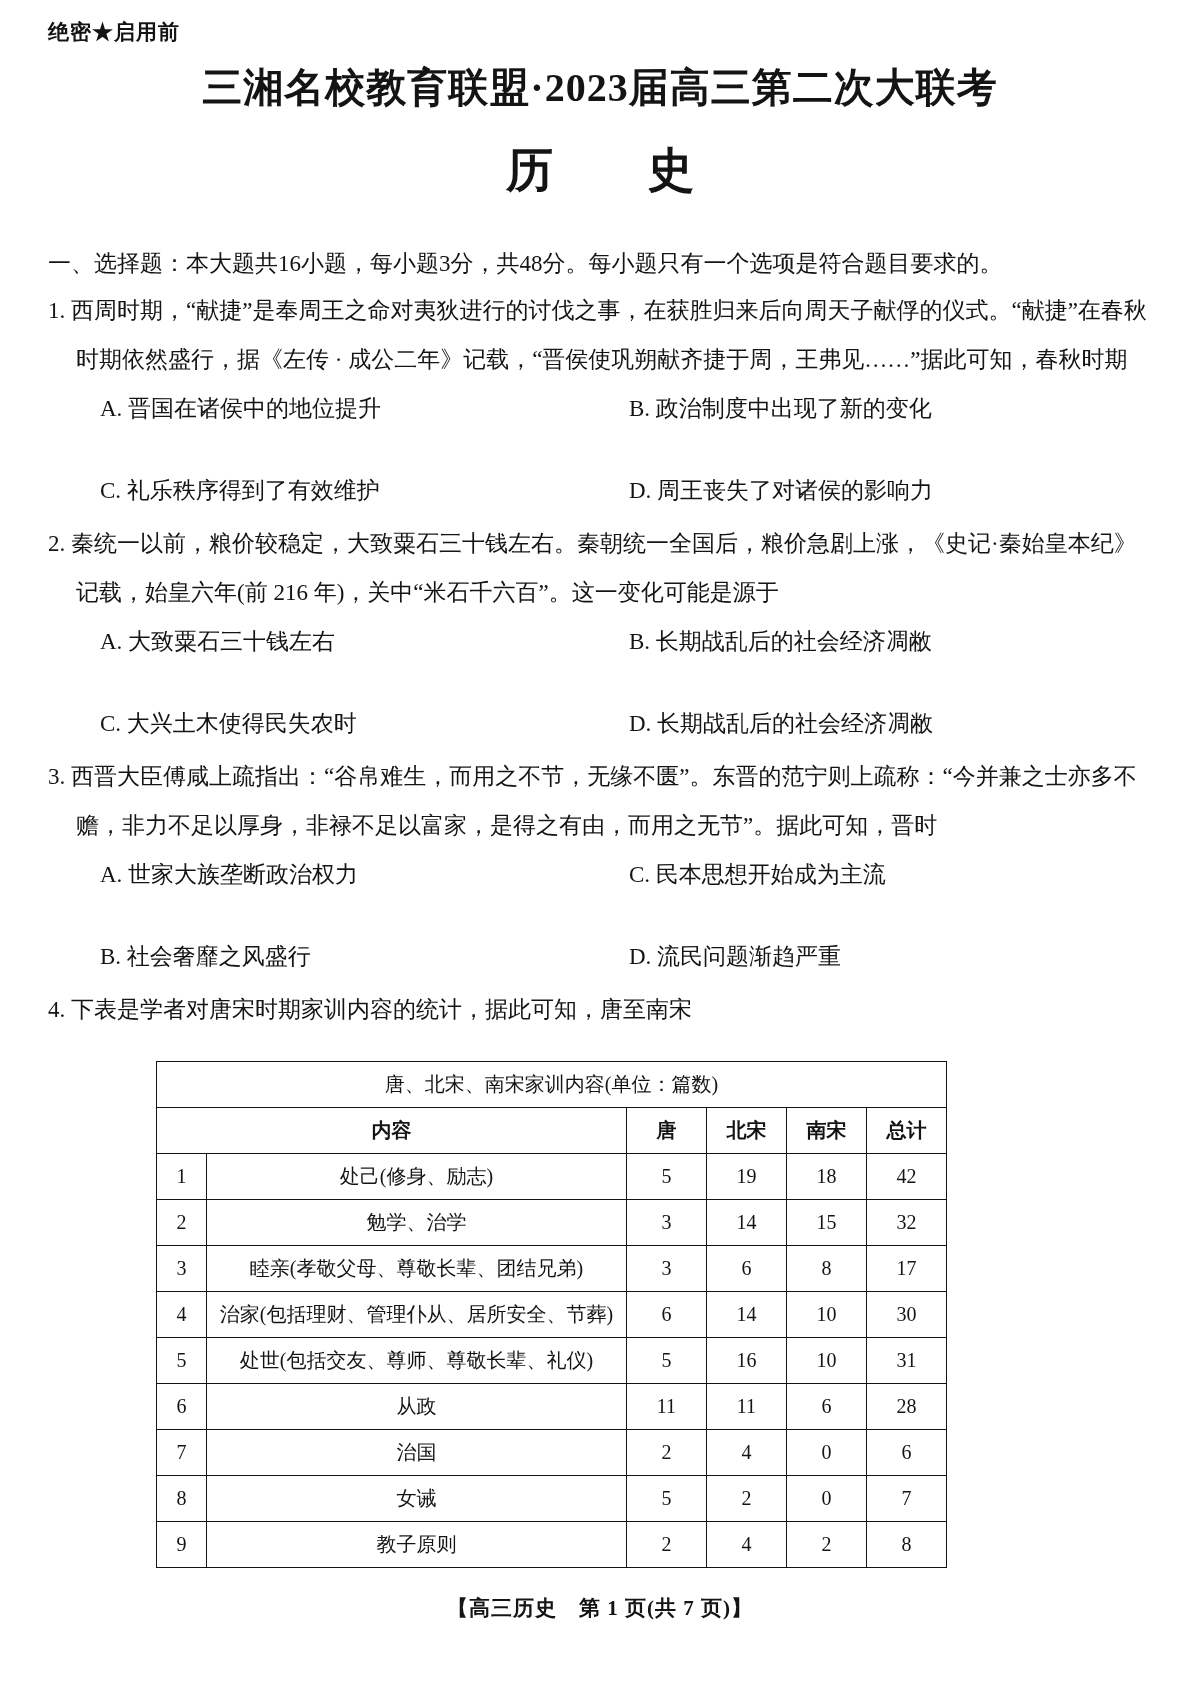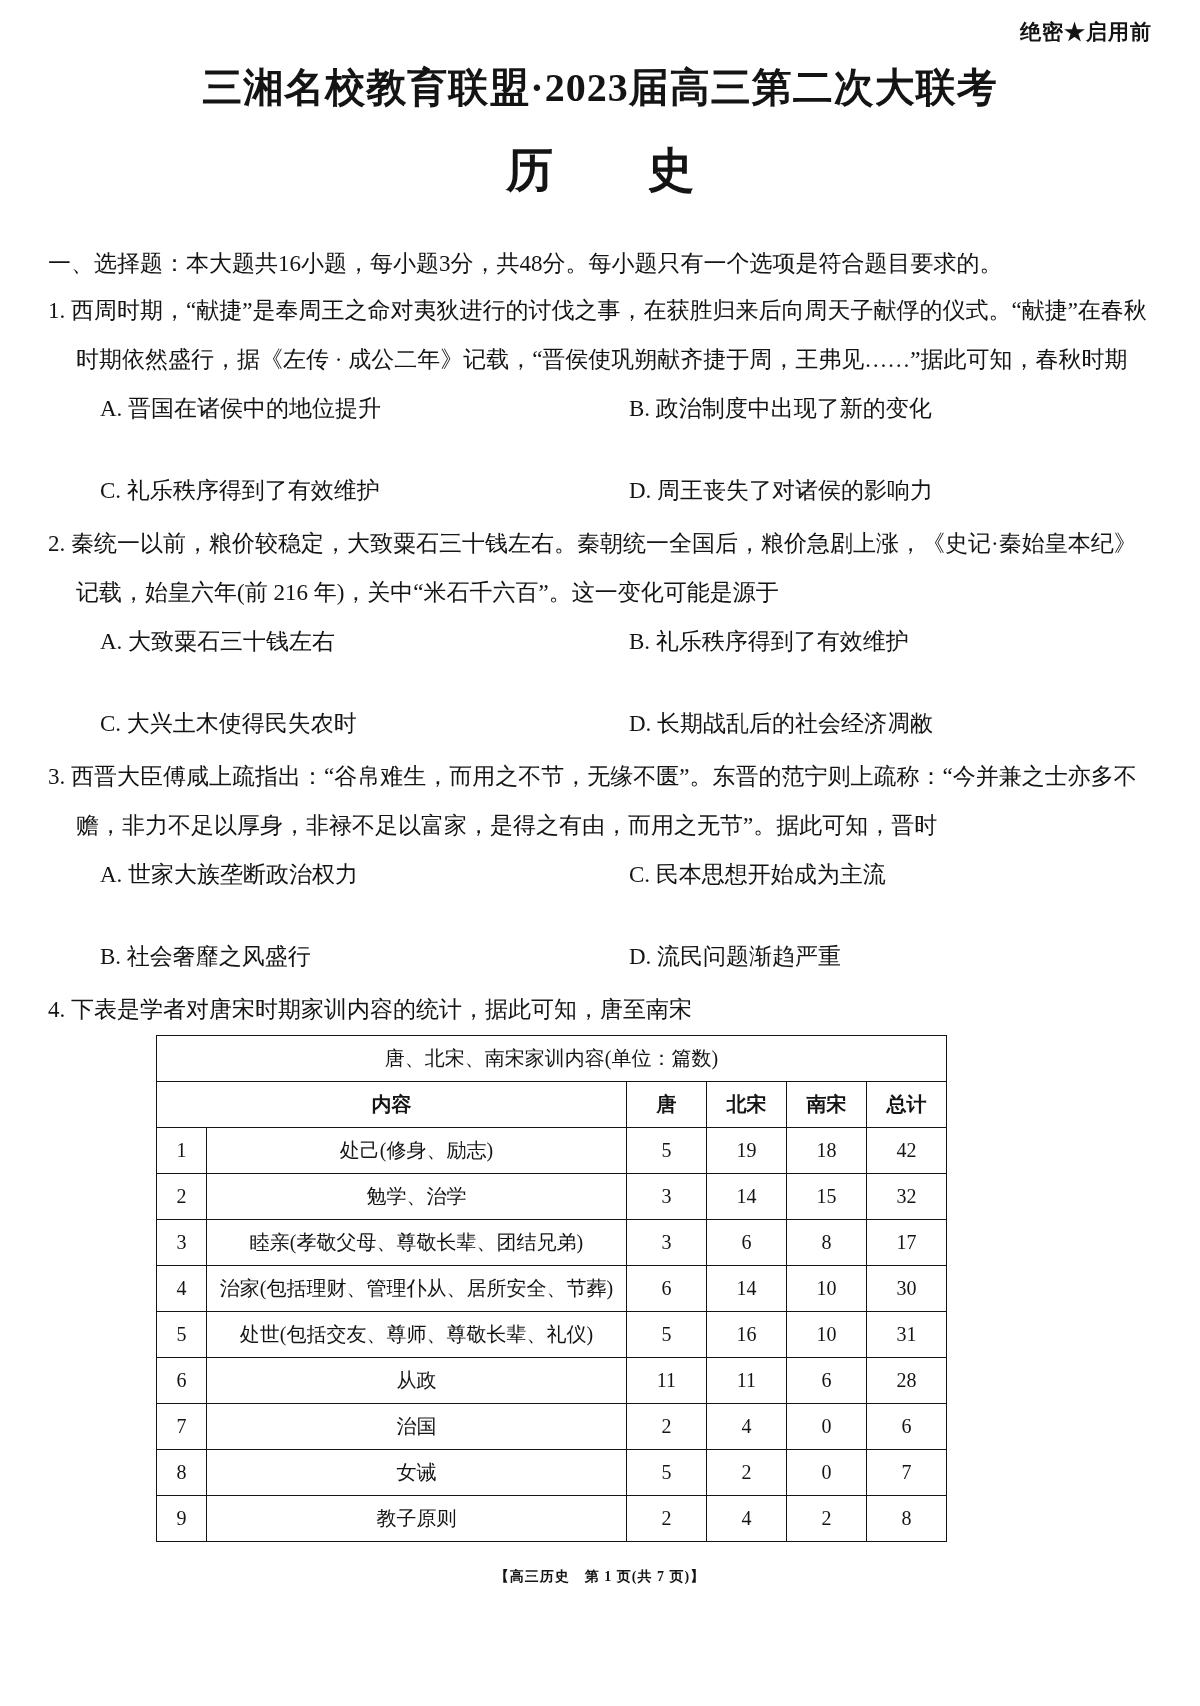--- a/index.html
+++ b/index.html
@@ -11,21 +11,20 @@
     background: #ffffff;
     color: #141414;
     font-family: "Liberation Serif", "DejaVu Serif", serif;
     padding: 18px 48px 40px 48px;
     position: relative;
   }
   .classification {
     font-size: 21px;
     font-weight: bold;
     letter-spacing: 1px;
-    text-align: right;
   }
   .exam-title {
     text-align: center;
     font-size: 40px;
     font-weight: bold;
     margin-top: 14px;
     letter-spacing: 1px;
   }
   .subject-title {
     text-align: center;
@@ -48,42 +47,42 @@
     padding-left: 28px;
     text-indent: -28px;
   }
   .options {
     padding-left: 52px;
     display: grid;
     grid-template-columns: 495px 1fr;
     gap: 34px;
   }
   .table-wrap {
-    margin-top: 0;
+    margin-top: 26px;
     margin-left: 108px;
   }
   table.stat-table {
     border-collapse: collapse;
     table-layout: fixed;
     width: 790px;
     font-size: 20px;
   }
   table.stat-table td {
     border: 1px solid #141414;
     text-align: center;
     vertical-align: middle;
     padding: 9px 6px;
     height: 44px;
   }
   table.stat-table { border: 1.5px solid #141414; }
   td.t-title { font-size: 20px; }
   td.t-head { font-weight: bold; }
   .page-footer {
     text-align: center;
-    font-size: 14px;
+    font-size: 21px;
     font-weight: bold;
     margin-top: 26px;
     letter-spacing: 1px;
   }
 </style>
 </head>
 <body>
 
 <div class="page">
 
@@ -102,21 +101,21 @@
       <div class="option">B. 政治制度中出现了新的变化</div>
       <div class="option">C. 礼乐秩序得到了有效维护</div>
       <div class="option">D. 周王丧失了对诸侯的影响力</div>
     </div>
   </div>
 
   <div class="question">
     <div class="stem">2. 秦统一以前，粮价较稳定，大致粟石三十钱左右。秦朝统一全国后，粮价急剧上涨，《史记·秦始皇本纪》记载，始皇六年(前 216 年)，关中“米石千六百”。这一变化可能是源于</div>
     <div class="options">
       <div class="option">A. 大致粟石三十钱左右</div>
-      <div class="option">B. 礼乐秩序得到了有效维护</div>
+      <div class="option">B. 长期战乱后的社会经济凋敝</div>
       <div class="option">C. 大兴土木使得民失农时</div>
       <div class="option">D. 长期战乱后的社会经济凋敝</div>
     </div>
   </div>
 
   <div class="question">
     <div class="stem">3. 西晋大臣傅咸上疏指出：“谷帛难生，而用之不节，无缘不匮”。东晋的范宁则上疏称：“今并兼之士亦多不赡，非力不足以厚身，非禄不足以富家，是得之有由，而用之无节”。据此可知，晋时</div>
     <div class="options">
       <div class="option">A. 世家大族垄断政治权力</div>
       <div class="option">C. 民本思想开始成为主流</div>

